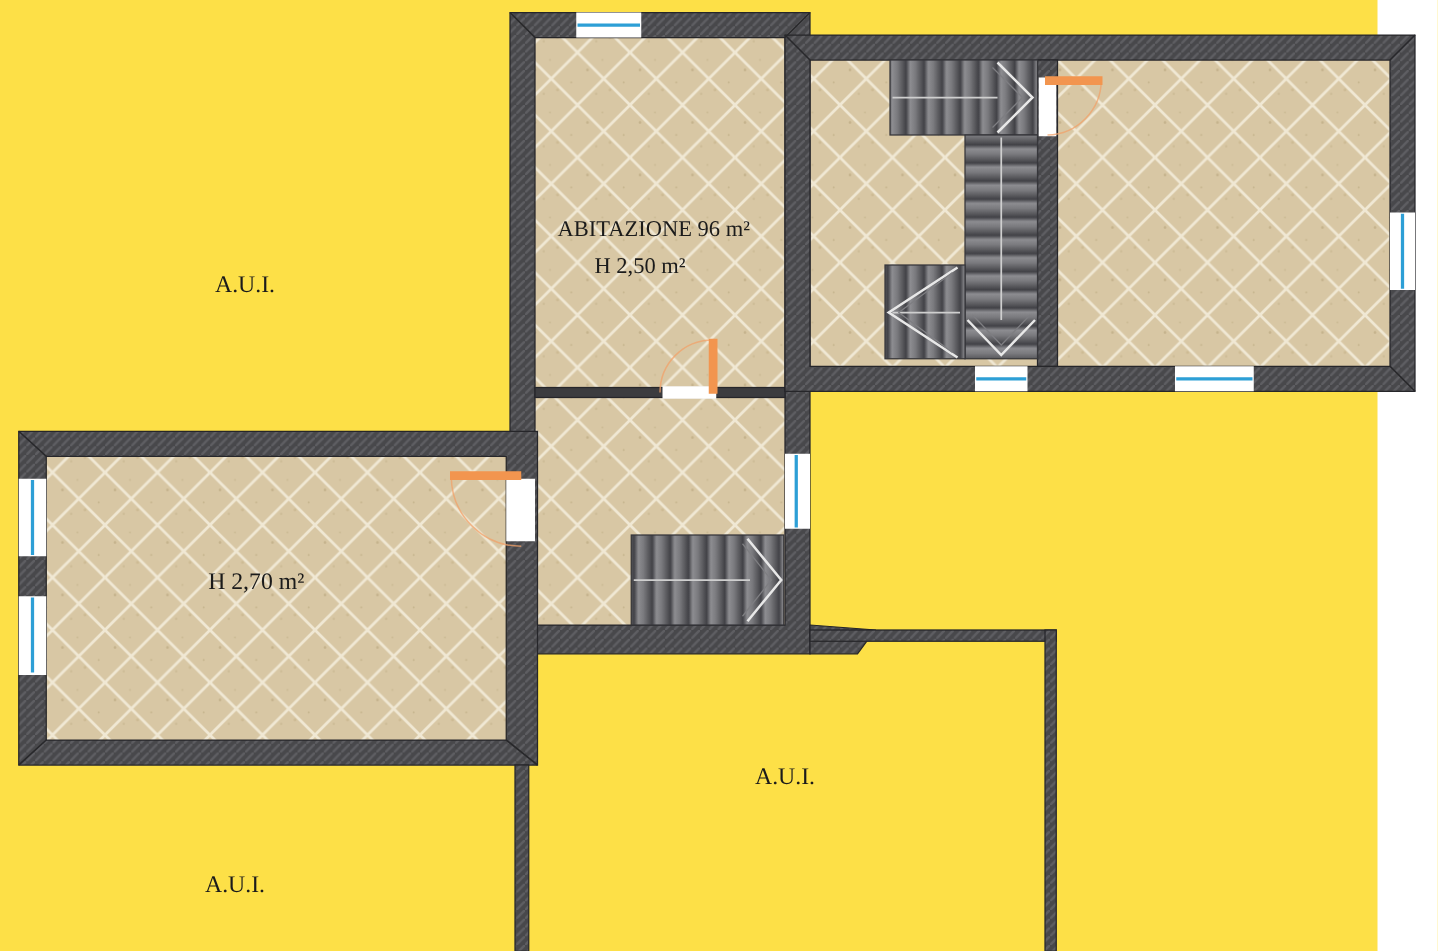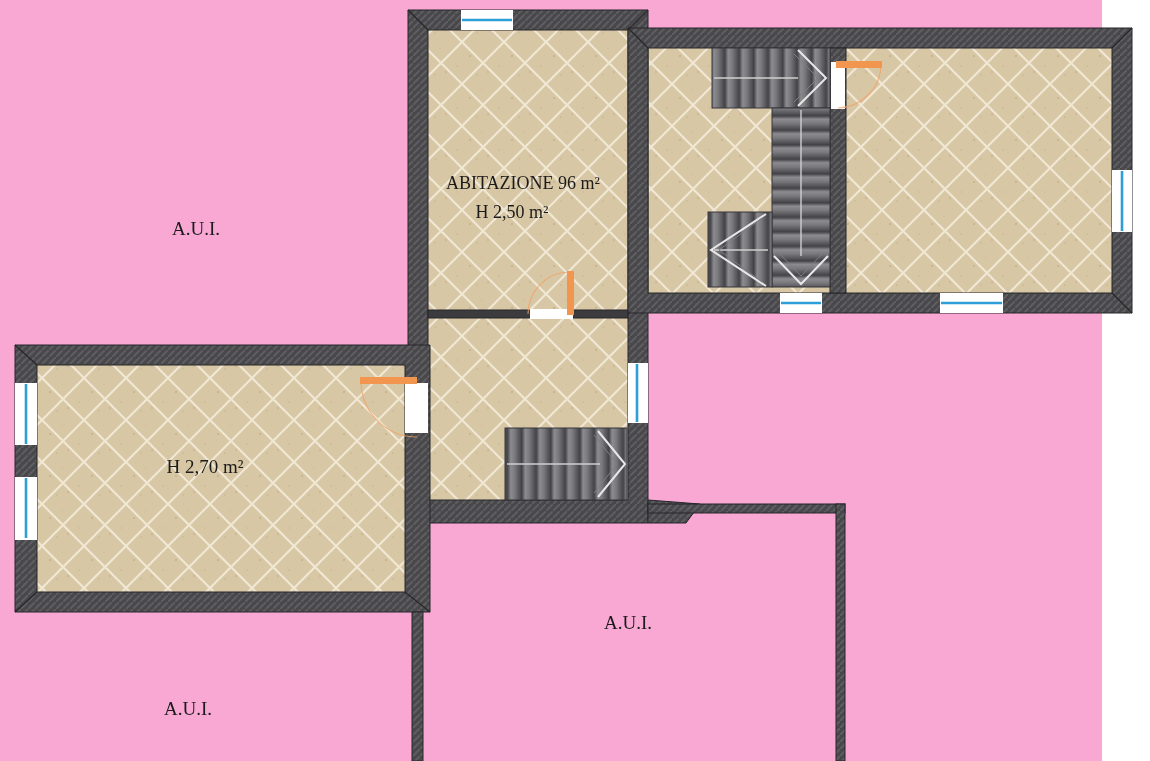--- a/index.html
+++ b/index.html
@@ -8,21 +8,21 @@
     background: #ffffff;
     width: 1150px;
     height: 761px;
     overflow: hidden;
     font-family: "Liberation Serif", "DejaVu Serif", serif;
   }
   .plan-wrap {
     position: relative;
     width: 1102px;
     height: 761px;
-    background: #f9a8d4;
+    background: #fde047;
   }
   svg { display: block; }
   text {
     font-family: "Liberation Serif", "DejaVu Serif", serif;
     fill: #1b1b1b;
   }
 </style>
 </head>
 <body>
 

